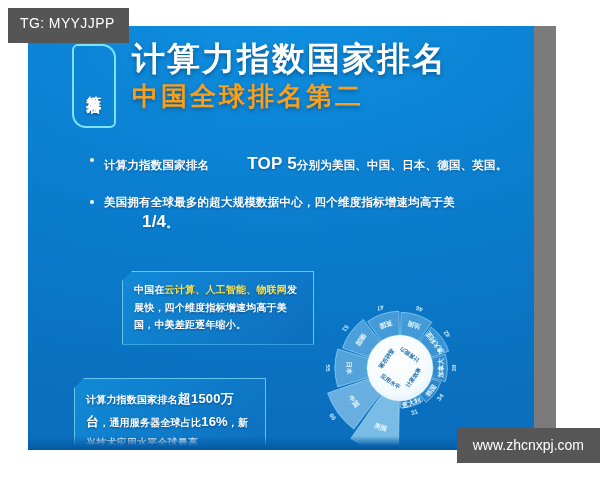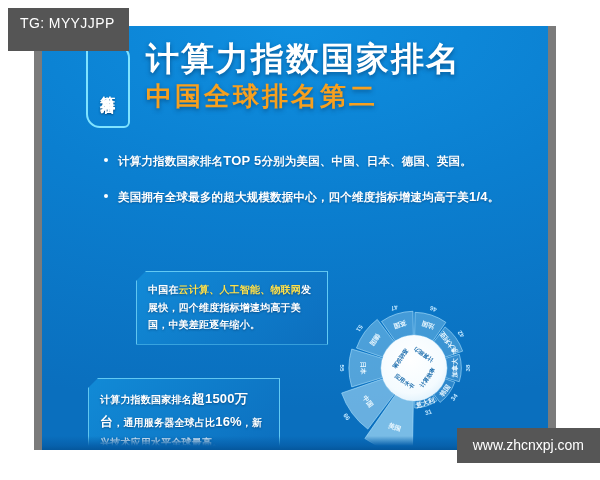--- a/index.html
+++ b/index.html
@@ -15,37 +15,37 @@
 
   
   .grey-frame {
     position: absolute; left: 34px; top: 26px;
     width: 522px; height: 424px;
     background: #7b7b7b;
   }
 
   
   .poster {
-    position: absolute; left: 42px; top: 26px;
+    position: absolute; left: 28px; top: 26px;
     width: 506px; height: 424px;
     background:
       radial-gradient(ellipse 150% 90% at 50% 0%, #0f8fe0 0%, #0b7fd0 45%, #0a6fbe 100%);
     overflow: hidden;
   }
   .poster::after {
     content: ""; position: absolute; left: 0; right: 0; bottom: 0; height: 14px;
     background: linear-gradient(180deg, rgba(10,104,182,0) 0%, #0761ac 70%, #05579c 100%);
   }
 
   
   .tg-tag {
     position: absolute; left: 8px; top: 8px;
     background: #555555; color: #ffffff;
     font-size: 14px; letter-spacing: .4px;
-    padding: 7px 14px 20px 12px;
+    padding: 7px 14px 12px 12px;
     z-index: 40;
     font-family: "Liberation Sans", sans-serif;
   }
 
   
   .watermark {
     position: absolute; right: 0px; bottom: 17px;
     background: #565656; color: #ffffff;
     font-size: 14px; padding: 9px 16px 10px 16px;
     z-index: 40;
@@ -89,21 +89,21 @@
     position: relative; padding-left: 14px;
     color: #ffffff; font-size: 11.5px; font-weight: bold;
     line-height: 1.4; letter-spacing: .2px;
     margin-bottom: 18px;
     text-shadow: 0 1px 2px rgba(0,45,90,.45);
   }
   .bullet::before {
     content: ""; position: absolute; left: 0; top: 6px;
     width: 4px; height: 4px; border-radius: 50%; background: #ffffff;
   }
-  .bullet .big { font-size: 13px; font-weight: bold; }
+  .bullet .big { font-size: 17px; font-weight: bold; margin-left: 38px; }
 
   
   .card {
     position: absolute;
     background: linear-gradient(135deg, rgba(18,140,216,.92) 0%, rgba(12,110,190,.92) 100%);
     border: 1px solid rgba(126,225,255,.75);
     color: #ffffff;
     font-size: 10px; font-weight: bold; line-height: 1.75;
     padding: 9px 11px 10px 11px;
     letter-spacing: .2px;

